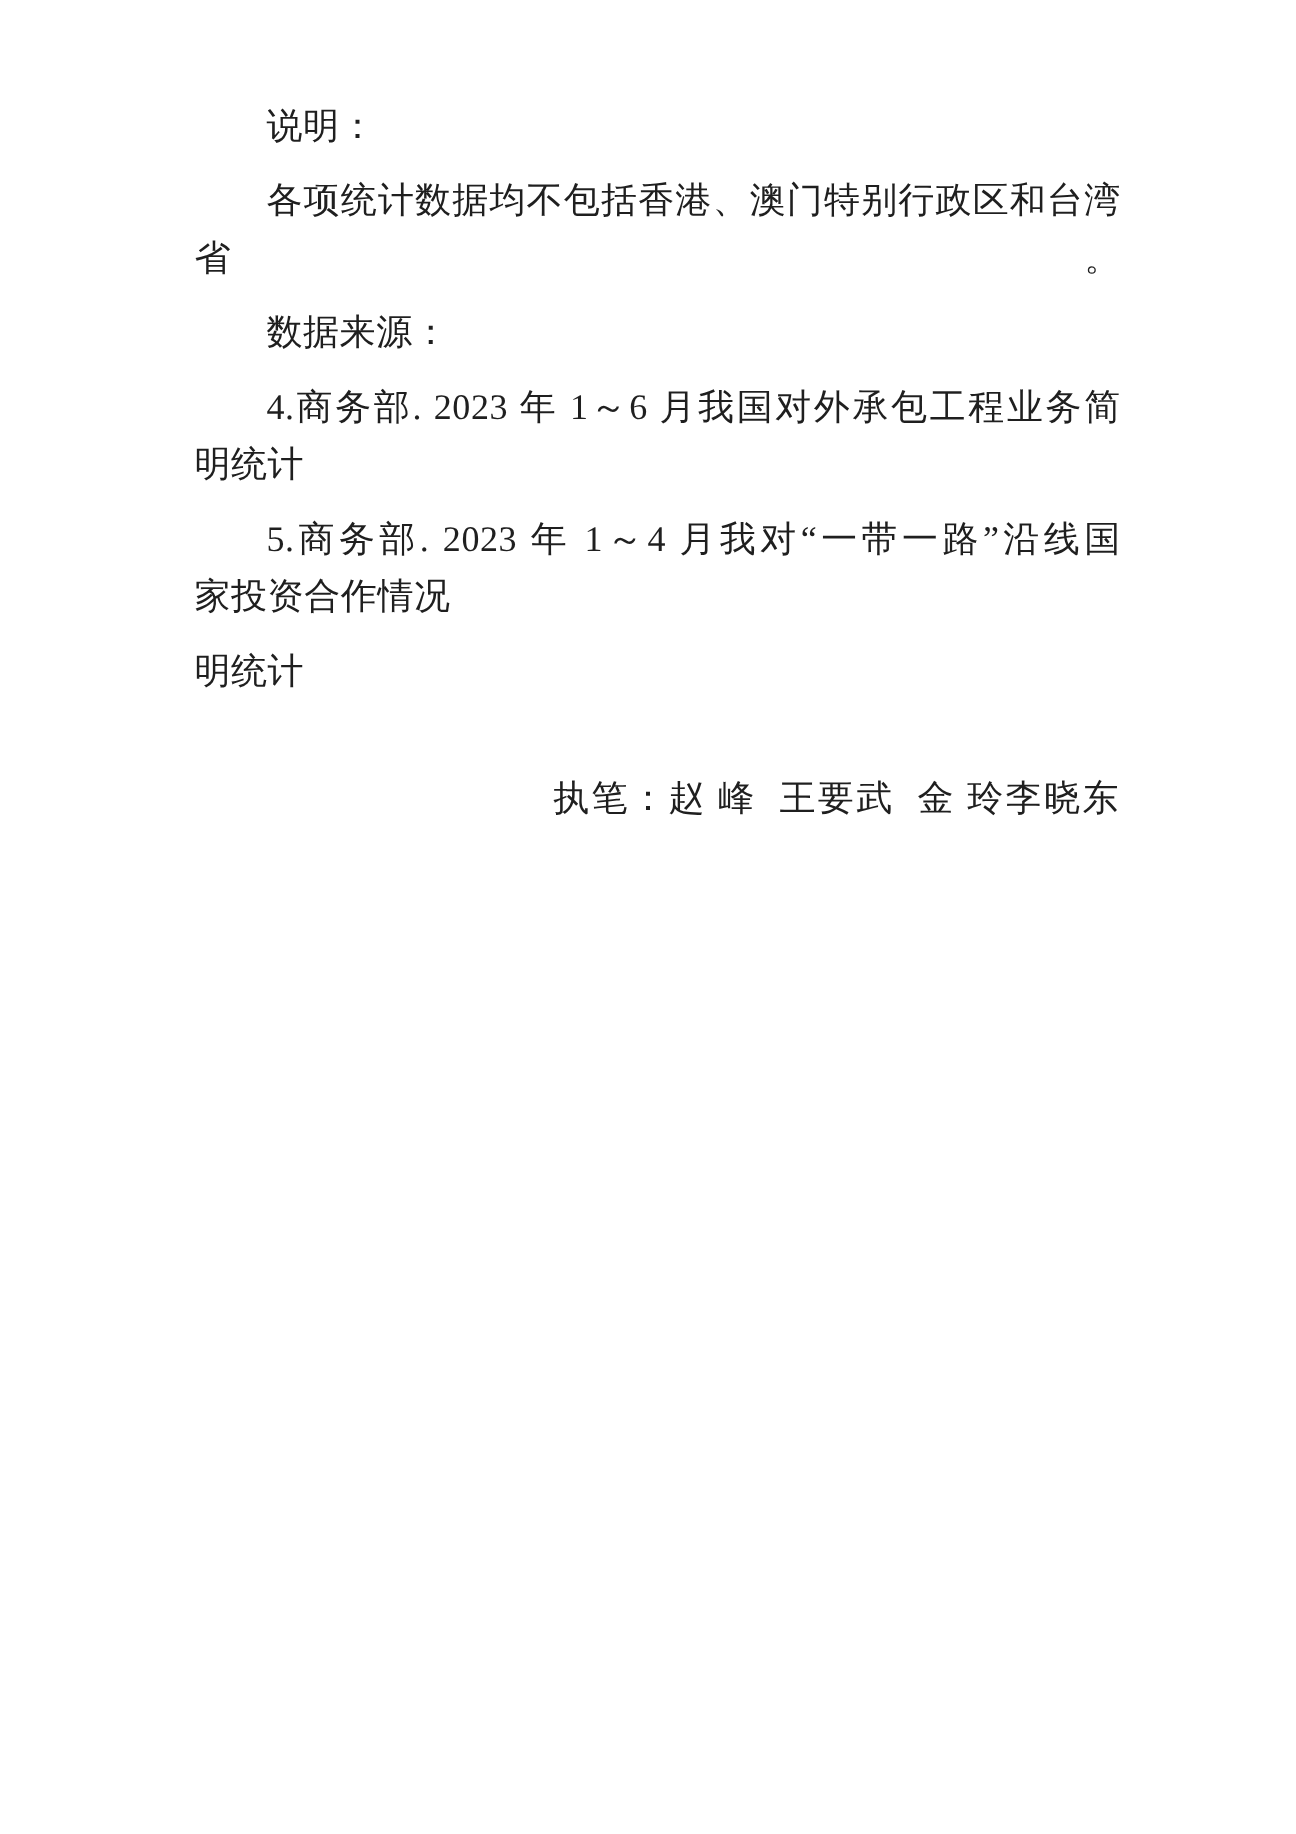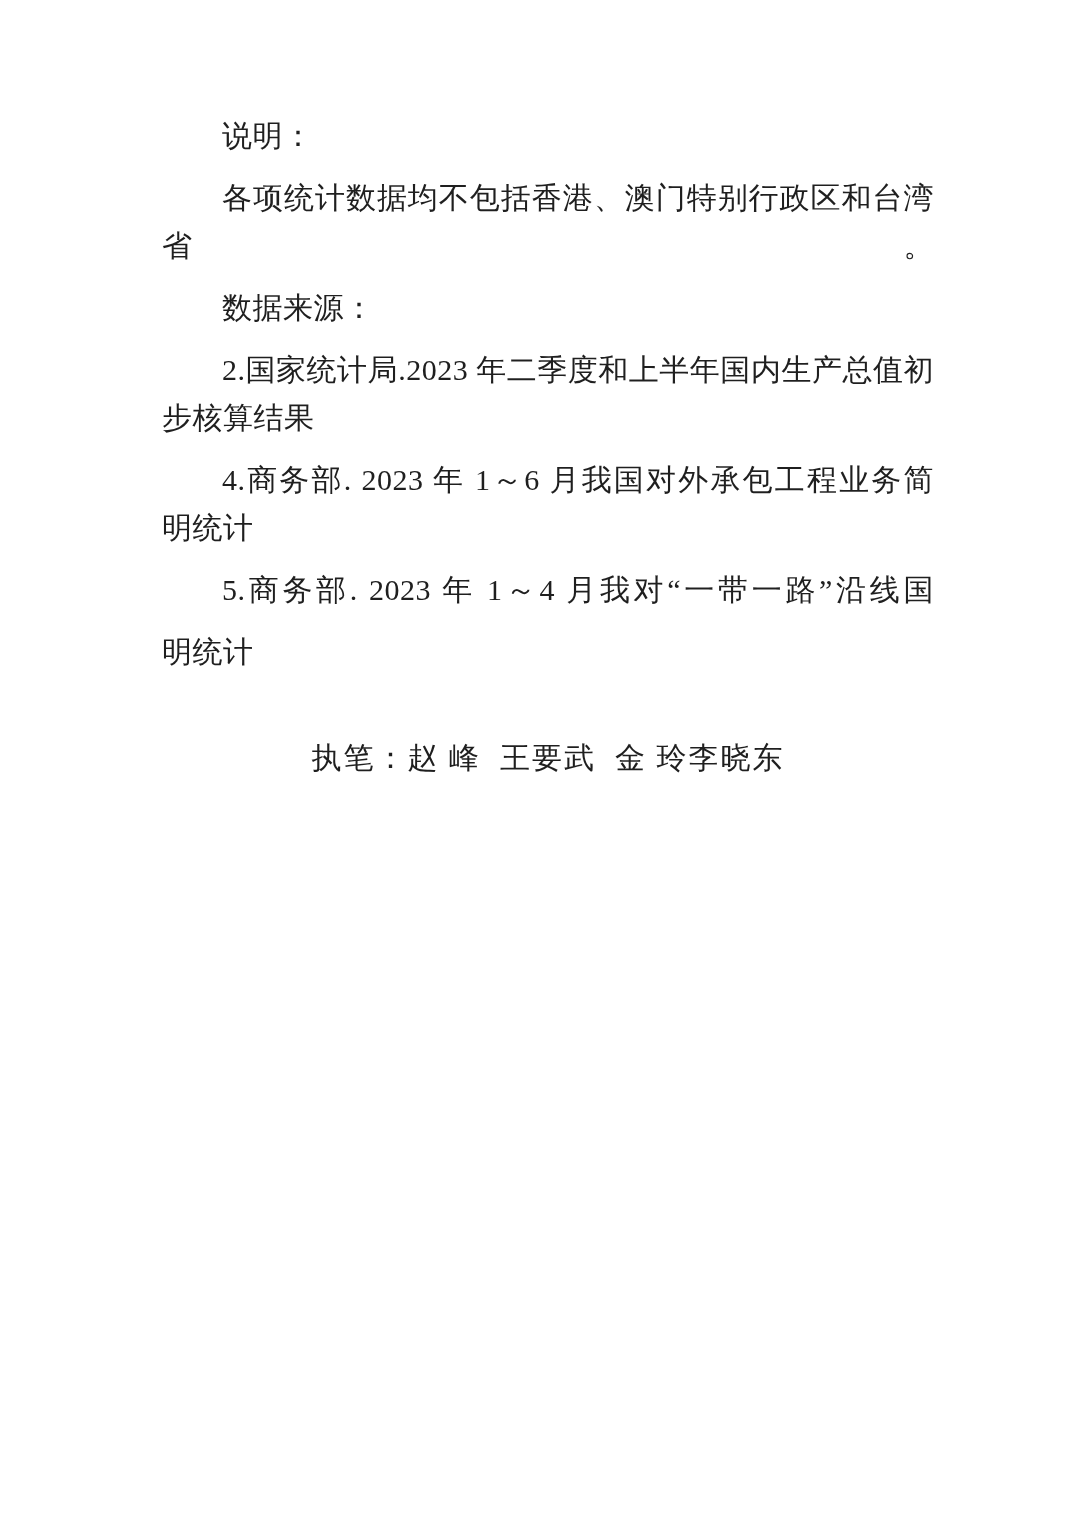--- a/index.html
+++ b/index.html
@@ -10,21 +10,21 @@
   body {
     width: 1080px;
     height: 1528px;
     overflow: hidden;
     font-family: "Liberation Serif", "DejaVu Serif", serif;
   }
   .page {
     box-sizing: border-box;
     width: 1080px;
     height: 1528px;
-    padding: 112px 146px 0 162px;
+    padding: 82px 146px 0 162px;
     background: #ffffff;
     color: #1f1f1f;
   }
   .para {
     margin: 0 0 14px 0;
   }
   .line {
     margin: 0;
     font-size: 30px;
     line-height: 48px;
@@ -35,21 +35,21 @@
   .indent {
     text-indent: 2em;
   }
   .stretch {
     white-space: normal;
     text-align: justify;
     text-align-last: justify;
   }
   .signature {
     margin-top: 58px;
-    text-align: center;
+    text-align: right;
     letter-spacing: 2px;
   }
 </style>
 </head>
 <body>
 
 <div class="page">
 
   <section>
 
@@ -59,35 +59,32 @@
 
     <div class="para">
       <p class="line indent stretch">各项统计数据均不包括香港、澳门特别行政区和台湾省。</p>
     </div>
 
     <div class="para">
       <p class="line indent">数据来源：</p>
     </div>
 
 
-    <div class="para">
-      <p class="line indent stretch">2.国家统计局.2023 年二季度和上半年国内生产总值初</p>
-      <p class="line">步核算结果</p>
-    </div>
 
     <div class="para">
     </div>
 
     <div class="para">
       <p class="line indent stretch">4.商务部. 2023 年 1～6 月我国对外承包工程业务简</p>
       <p class="line">明统计</p>
     </div>
 
     <div class="para">
       <p class="line indent stretch">5.商务部. 2023 年 1～4 月我对“一带一路”沿线国</p>
+      <p class="line">家投资合作情况</p>
     </div>
 
     <div class="para">
       <p class="line">明统计</p>
     </div>
 
   </section>
 
   <p class="line signature">执笔：赵 峰  王要武  金 玲李晓东</p>
 

